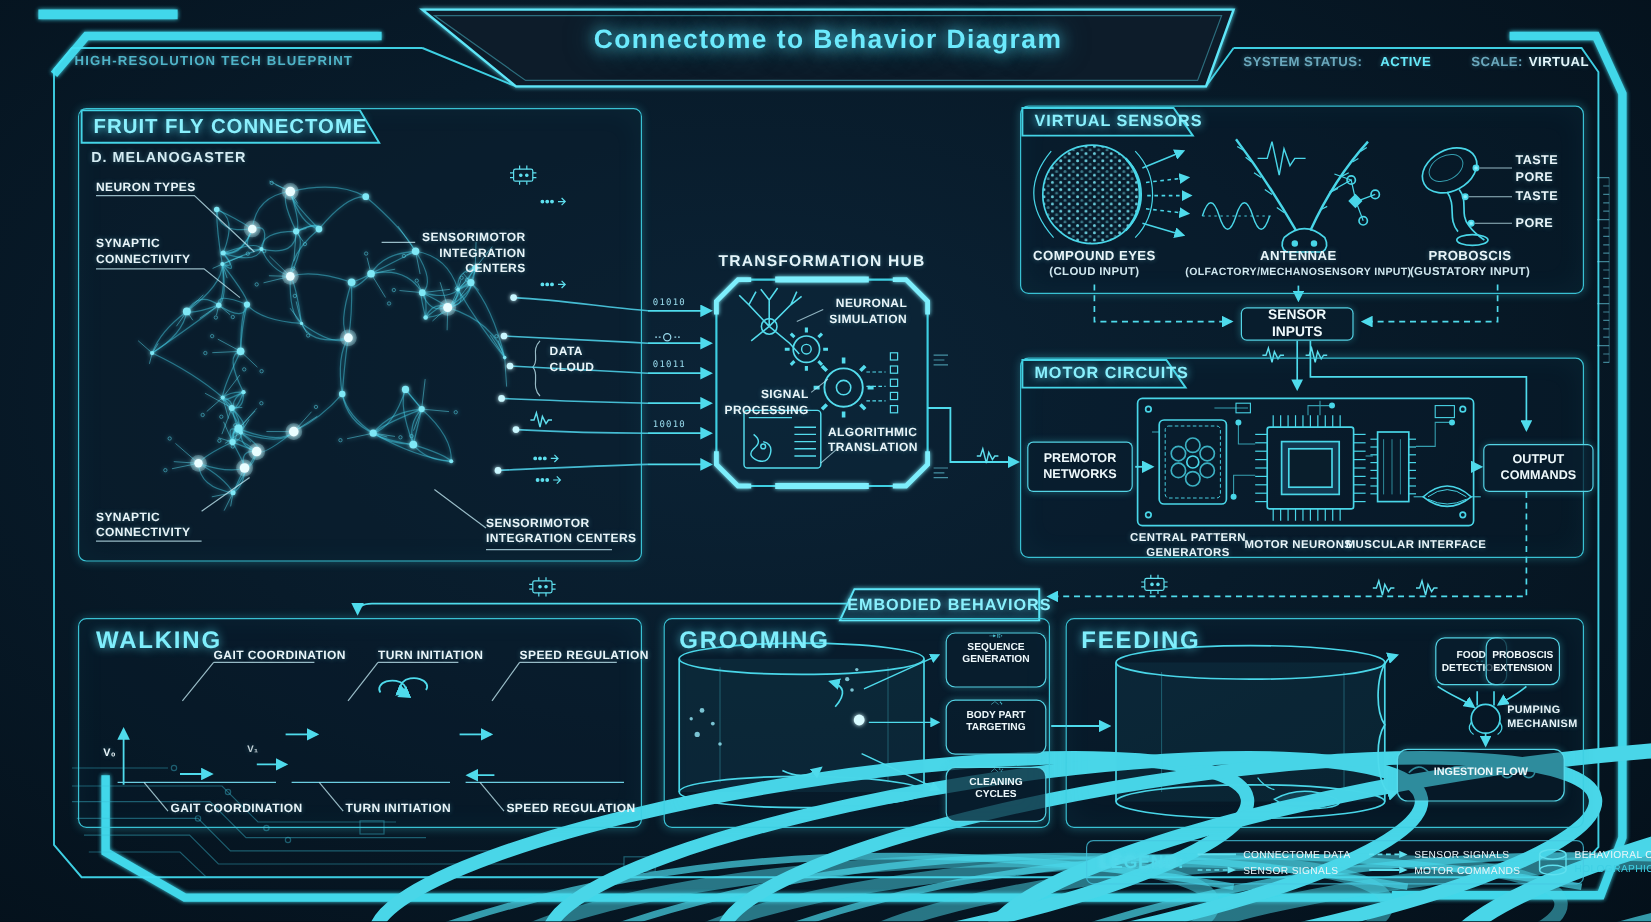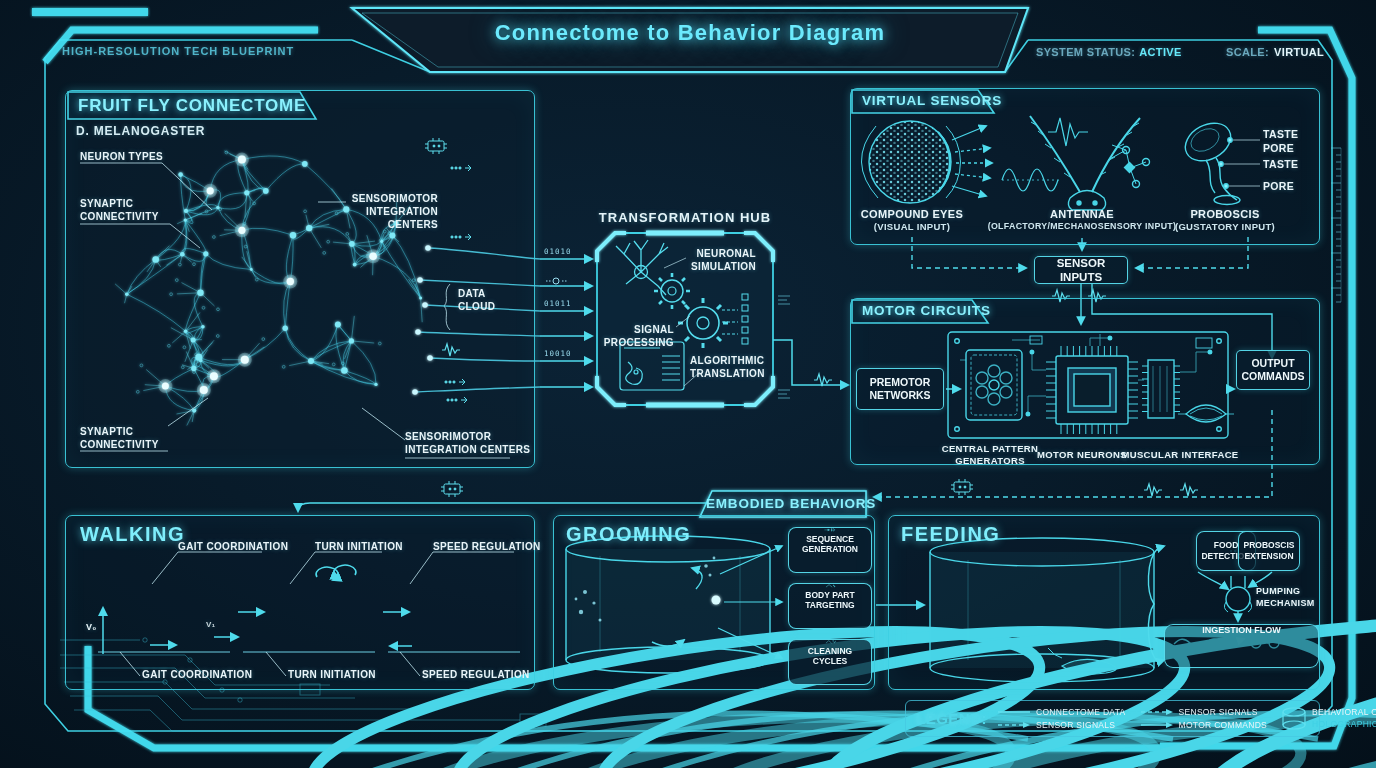--- a/index.html
+++ b/index.html
@@ -827,21 +827,21 @@
     <circle cx="1256" cy="643" r="5"></circle>
           <path d="M1249,643 h3 M1260,643 h3" stroke-width="1"></path>
     <circle cx="1274" cy="643" r="5"></circle>
           <path d="M1267,643 h3 M1278,643 h3" stroke-width="1"></path>
   </g>
 </g>
 </svg>
 
 <div class="abs lbl" style="left:62px;top:44px;font-size:11px;color:#4fb4c9;letter-spacing:1px">HIGH-RESOLUTION TECH BLUEPRINT</div>
 <div class="abs hdr-title ctr" style="left:420px;top:20px;width:540px">Connectome to Behavior Diagram</div>
-<div class="abs" style="left:1036px;top:45px;display:flex;gap:4px">
+<div class="abs" style="left:1036px;top:45px;display:flex;gap:15px">
   <span class="lbl" style="font-size:11px;color:#6aa8bd">SYSTEM STATUS:</span>
   <span class="lbl" style="font-size:11px;color:#66e9fa">ACTIVE</span>
 </div>
 <div class="abs" style="left:1226px;top:45px;display:flex;gap:5px">
   <span class="l bl lbl" style="font-size:11px;color:#6aa8bd">SCALE:</span>
   <span class="lbl" style="font-size:11px;color:#e3f6fb">VIRTUAL</span>
 </div>
 
 <div class="abs panel" style="left:65px;top:90px;width:470px;height:378px"></div>
 <div class="abs tabtxt" style="left:78px;top:96px;font-size:17px">FRUIT FLY CONNECTOME</div>
@@ -866,40 +866,40 @@
 <div class="abs lbl rt" style="left:672px;top:247px;width:84px">NEURONAL
 SIMULATION</div>
 <div class="abs lbl rt" style="left:602px;top:323px;width:72px">SIGNAL
 PROCESSING</div>
 <div class="abs lbl" style="left:690px;top:354px;width:80px">ALGORITHMIC
 TRANSLATION</div>
 
 <div class="abs panel" style="left:850px;top:88px;width:470px;height:157px"></div>
 <div class="abs tabtxt" style="left:862px;top:93px;font-size:13.5px">VIRTUAL SENSORS</div>
 <div class="abs lbl ctr" style="left:842px;top:207px;width:140px;font-size:11px">COMPOUND EYES</div>
-<div class="abs sub ctr" style="left:842px;top:221px;width:140px">(VISUAL INPUT)</div>
+<div class="abs sub ctr" style="left:842px;top:221px;width:140px">(CLOUD INPUT)</div>
 <div class="abs lbl ctr" style="left:1012px;top:207px;width:140px;font-size:11px">ANTENNAE</div>
 <div class="abs sub ctr" style="left:982px;top:221px;width:200px;font-size:8.8px">(OLFACTORY/MECHANOSENSORY INPUT)</div>
 <div class="abs lbl ctr" style="left:1160px;top:207px;width:130px;font-size:11px">PROBOSCIS</div>
 <div class="abs sub ctr" style="left:1160px;top:221px;width:130px">(GUSTATORY INPUT)</div>
 <div class="abs lbl" style="left:1263px;top:128px;font-size:10.5px">TASTE
 PORE</div>
 <div class="abs lbl" style="left:1263px;top:158px;font-size:10.5px">TASTE</div>
 <div class="abs lbl" style="left:1263px;top:180px;font-size:10.5px">PORE</div>
 <div class="abs box" style="left:1034px;top:256px;width:94px;height:28px;font-size:11.5px">
   <div>SENSOR INPUTS</div>
 </div>
 
 <div class="abs panel" style="left:850px;top:298px;width:470px;height:167px"></div>
 <div class="abs tabtxt" style="left:862px;top:303px;font-size:13.5px">MOTOR CIRCUITS</div>
 <div class="abs box" style="left:856px;top:368px;width:88px;height:42px;font-size:10.5px">
   <div>PREMOTOR
 NETWORKS</div>
 </div>
-<div class="abs box" style="left:1236px;top:350px;width:74px;height:40px;font-size:10.5px">
+<div class="abs box" style="left:1236px;top:370px;width:92px;height:40px;font-size:10.5px">
   <div>OUTPUT
 COMMANDS</div>
 </div>
 <div class="abs lbl ctr" style="left:930px;top:443px;width:120px;font-size:9.5px">CENTRAL PATTERN
 GENERATORS</div>
 <div class="abs lbl ctr" style="left:1022px;top:449px;width:120px;font-size:9.5px">MOTOR NEURONS</div>
 <div class="abs lbl ctr" style="left:1118px;top:449px;width:124px;font-size:9.5px">MUSCULAR INTERFACE</div>
 
 <div class="abs tabtxt ctr" style="left:706px;top:496px;width:154px;font-size:13.5px">EMBODIED BEHAVIORS</div>
 
@@ -961,21 +961,21 @@
 <div class="abs box" style="left:1196px;top:531px;width:60px;height:40px;font-size:8.5px;border-radius:8px">
   <div>FOOD
 DETECTION</div>
 </div>
 <div class="abs box" style="left:1238px;top:531px;width:62px;height:40px;font-size:8.5px;border-radius:8px">
   <div>PROBOSCIS
 EXTENSION</div>
 </div>
 <div class="abs lbl" style="left:1256px;top:586px;font-size:9px">PUMPING
 MECHANISM</div>
-<div class="abs box" style="left:1164px;top:624px;width:155px;height:44px;font-size:9px;align-items:flex-start;padding-bottom:4px;border-radius:9px;background:rgba(8,30,46,.4)">
+<div class="abs box" style="left:1164px;top:624px;width:140px;height:44px;font-size:9px;align-items:center;padding-bottom:4px;border-radius:9px;background:rgba(8,30,46,.4)">
   <div>INGESTION FLOW</div>
 </div>
 
 <div class="abs" style="left:905px;top:700px;width:415px;height:37px;border:1.2px solid rgba(70,200,225,.75);border-radius:6px;display:flex;align-items:center;padding:0 10px;gap:10px;z-index:2">
   <span class="lbl" style="font-size:15px;color:#4fd8ea;letter-spacing:.5px">LEGEND:</span>
   <div style="display:grid;grid-template-columns:auto auto;column-gap:14px;row-gap:3px">
     <div class="legend-item">
       <svg width="34" height="8" viewBox="0 0 34 8">
             <path d="M1,4 H33" stroke="#5fe0ef" stroke-width="1.6"></path>
           </svg>

